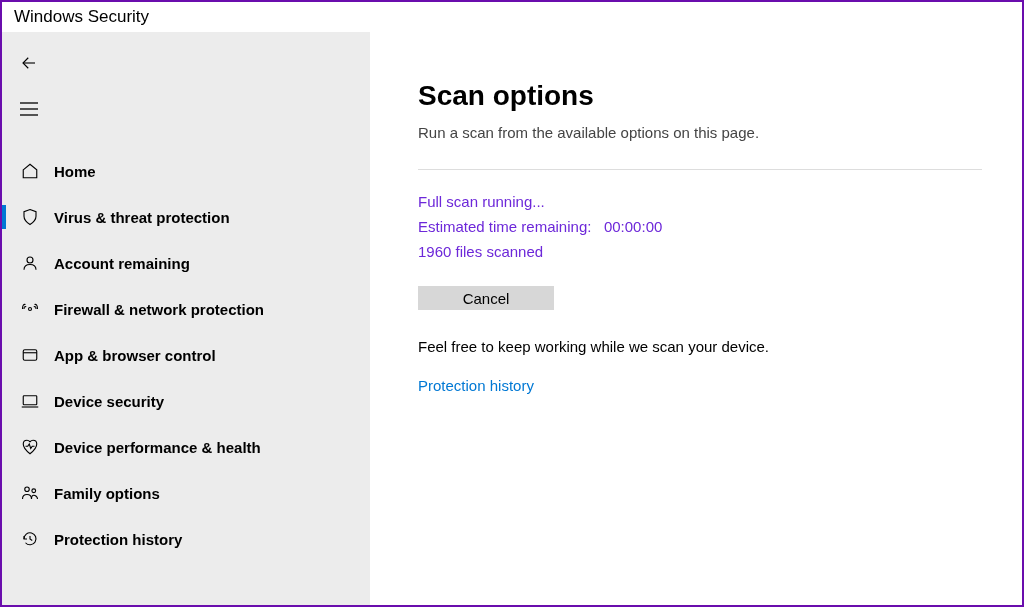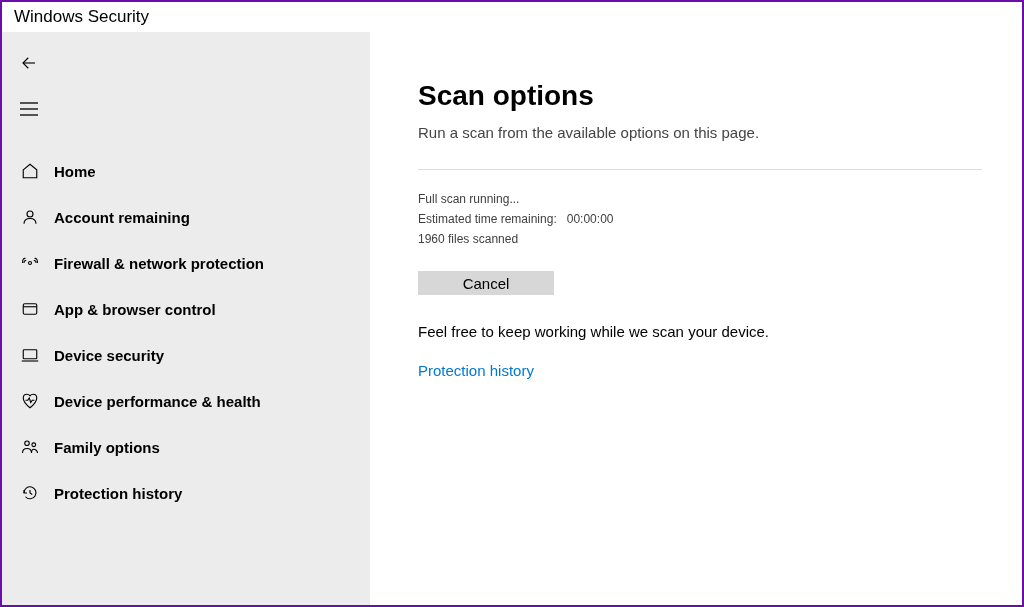--- a/index.html
+++ b/index.html
@@ -100,22 +100,22 @@
       margin-bottom: 28px;
       margin-top: 7px;
     }
     .divider {
       height: 1px;
       background: #ddd;
       margin-bottom: 20px;
       width: 100%;
     }
     .status-line {
-      font-size: 12px;
-      color: #404040;
+      font-size: 15px;
+      color: #6d28d9;
       line-height: 1.65;
     }
     .cancel-btn {
       margin-top: 22px;
       width: 136px;
       height: 24px;
       background: #d7d7d7;
       border: none;
       font-size: 15px;
       cursor: pointer;
@@ -160,20 +160,28 @@
 
     <div class="nav-item">
       <span class="nav-icon">
         <svg width="18" height="18" viewBox="0 0 24 24" fill="none" stroke="#000" stroke-width="1.5">
           <path d="M3 10.5 L12 3 L21 10.5 V21 H3 Z"></path>
         </svg>
       </span>
       <span>Home</span>
     </div>
 
+    <div class="nav-item active">
+      <span class="nav-icon">
+        <svg width="18" height="18" viewBox="0 0 24 24" fill="none" stroke="#000" stroke-width="1.5">
+          <path d="M12 2 L20 5 V11 C20 17 12 22 12 22 C12 22 4 17 4 11 V5 Z"></path>
+        </svg>
+      </span>
+      <span>Virus &amp; threat protection</span>
+    </div>
 
     <div class="nav-item">
       <span class="nav-icon">
         <svg width="18" height="18" viewBox="0 0 24 24" fill="none" stroke="#000" stroke-width="1.5">
           <circle cx="12" cy="8" r="4"></circle>
           <path d="M4 21 C4 16 8 14 12 14 C16 14 20 16 20 21"></path>
         </svg>
       </span>
       <span>Account remaining</span>
     </div>

